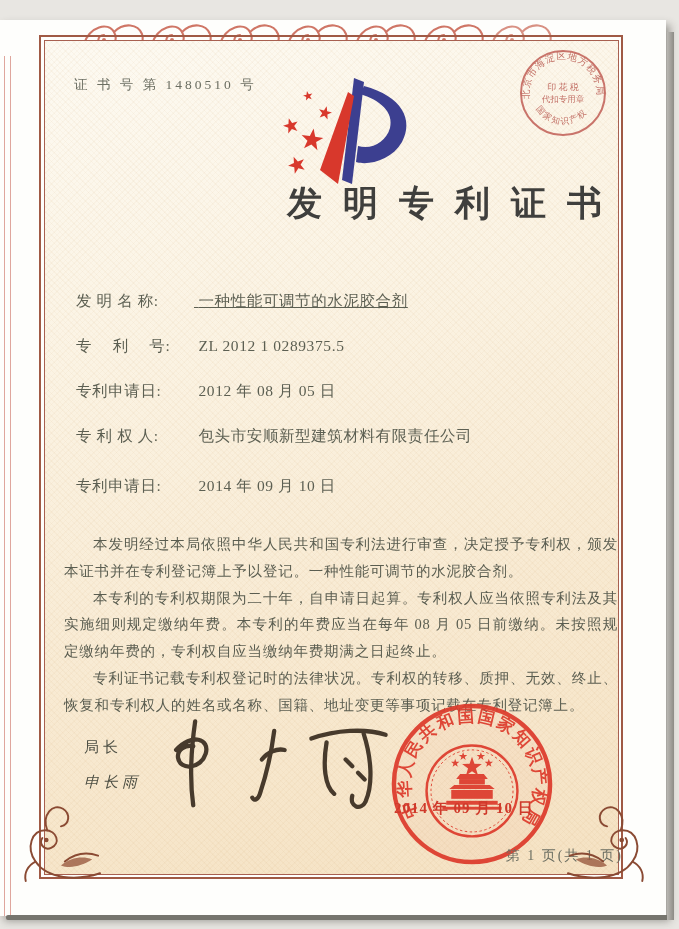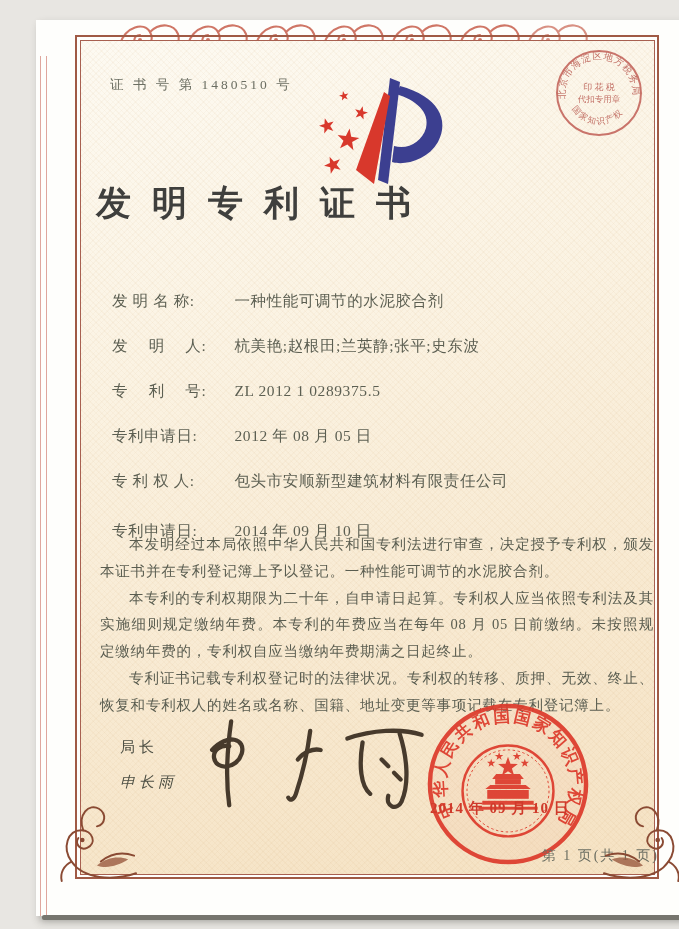--- a/index.html
+++ b/index.html
@@ -1,44 +1,44 @@
 <!DOCTYPE html>
 <html><head>
 <meta charset="utf-8">
 <style>
   html,body{margin:0;padding:0;}
   body{width:679px;height:929px;overflow:hidden;background:#e8e6e2;
        font-family:"Liberation Serif","DejaVu Serif",serif;}
-  .photo{position:relative;width:542px;height:929px;background:#e8e6e2;margin-left:36px;}
+  .photo{position:relative;width:542px;height:929px;background:#e8e6e2;}
   .paper{position:absolute;left:0;top:20px;width:666px;height:896px;background:#fefefc;
          box-shadow:4px 5px 8px rgba(60,58,52,.45);}
   .edge-bottom{position:absolute;left:6px;top:915px;width:666px;height:5px;background:#76756e;border-radius:2px;}
   .edge-right{position:absolute;left:667px;top:32px;width:7px;height:888px;
               background:linear-gradient(90deg,#b9b7b2,#8d8c86);}
   .left-lines{position:absolute;left:4px;top:56px;height:860px;width:5px;
               border-left:1.5px solid rgba(201,106,93,.6);border-right:1.5px solid rgba(201,106,93,.6);}
   .top-band{position:absolute;left:82px;top:18px;}
   
   .frame{position:absolute;left:39px;top:35px;width:584px;height:844px;
          border:2.5px solid #a05a45;box-sizing:border-box;}
   .frame-inner{position:absolute;left:2.5px;top:2.5px;right:2.5px;bottom:2.5px;
          border:1.2px solid #a86050;
          background:
            repeating-linear-gradient(45deg,rgba(196,147,84,.055) 0 1px,transparent 1px 4px),
            repeating-linear-gradient(-45deg,rgba(196,147,84,.05) 0 1px,transparent 1px 4px),
            linear-gradient(165deg,#fdfaf2 0%,#fbf3e3 35%,#f8ead2 68%,#f5e2c3 100%);}
   .cert-no{position:absolute;left:74px;top:76px;font-size:13.5px;color:#6b6e62;letter-spacing:3px;}
   .logo{position:absolute;left:268px;top:76px;}
   .tax-stamp{position:absolute;left:517px;top:47px;opacity:.9;}
-  .title{position:absolute;left:39px;top:180px;width:584px;text-align:left;
+  .title{position:absolute;left:39px;top:180px;width:584px;text-align:right;
          font-size:35px;font-weight:600;color:#3f3f3d;letter-spacing:21px;text-indent:21px;}
   .fields{position:absolute;left:76px;top:260px;width:530px;color:#5c5f52;font-size:15.5px;}
   .frow{line-height:22px;letter-spacing:.6px;white-space:nowrap;}
   .frow+.frow{margin-top:23px;}
-  .frow.g1{margin-top:30px;} .frow.g5{margin-top:28px;}
+  .frow.g1{margin-top:30px;text-decoration:underline;} .frow.g5{margin-top:28px;}
   .flabel{display:inline-block;min-width:118px;}
   .body-text{position:absolute;left:64px;top:531px;width:554px;color:#5a5d50;
              font-size:14.5px;line-height:26.8px;text-align:justify;letter-spacing:.8px;}
   .body-text p{margin:0;text-indent:2em;}
   .director{position:absolute;left:84px;top:738px;color:#4d4f44;font-size:15px;letter-spacing:4px;}
   .director-name{position:absolute;left:84px;top:773px;color:#4d4f44;font-size:15px;letter-spacing:4px;font-style:italic;}
   .sig{position:absolute;left:148px;top:710px;}
   .seal{position:absolute;left:388px;top:700px;opacity:.93;}
   .seal-date{position:absolute;left:394px;top:799px;color:#cf3a2b;font-size:15px;
              font-weight:600;letter-spacing:1px;white-space:nowrap;}
@@ -113,24 +113,20 @@
       <use href="#star" transform="translate(29,89) scale(0.9) rotate(-22)"></use>
     </g>
   </svg>
 
   <div class="title">发明专利证书</div>
 
   <div class="fields">
     <div class="frow g1">
       <span class="flabel">发 明 名 称:</span>
       <span>一种性能可调节的水泥胶合剂</span>
-    </div>
-    <div class="frow">
-      <span class="flabel">发　 明　 人:</span>
-      <span>杭美艳;赵根田;兰英静;张平;史东波</span>
     </div>
     <div class="frow">
       <span class="flabel">专　 利　 号:</span>
       <span>ZL 2012 1 0289375.5</span>
     </div>
     <div class="frow">
       <span class="flabel">专利申请日:</span>
       <span>2012 年 08 月 05 日</span>
     </div>
     <div class="frow">

